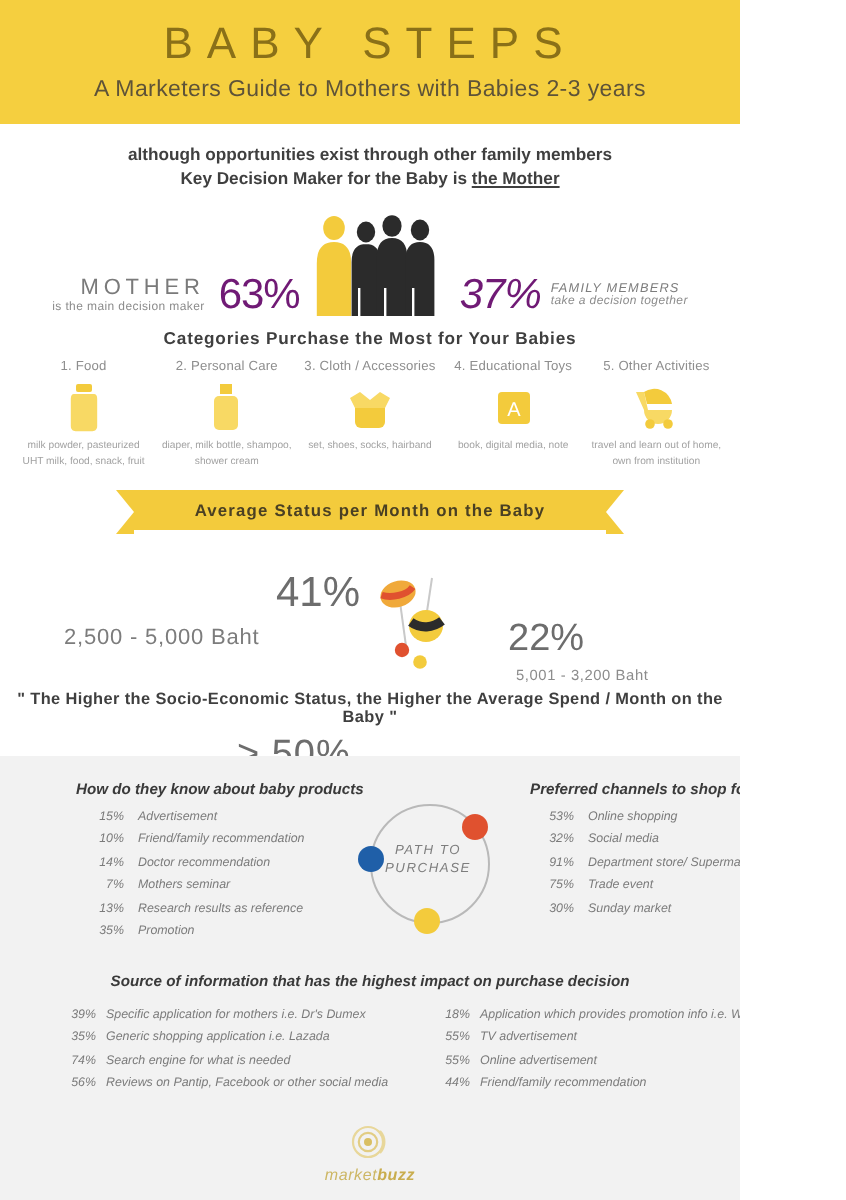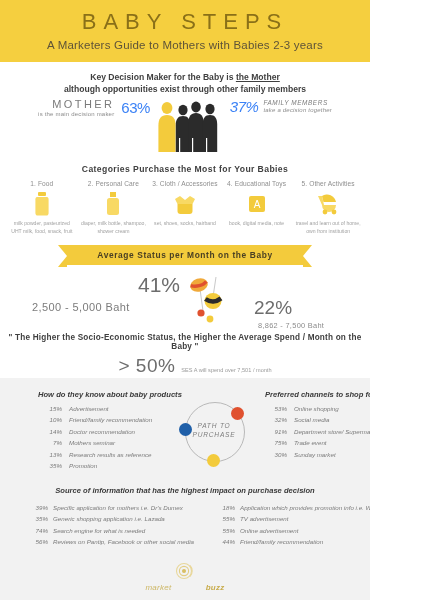--- a/index.html
+++ b/index.html
@@ -26,29 +26,29 @@
 
   
   .band{position:relative;}
 
   .kd-wrap{padding-top:9px;text-align:center;}
   .kd-line{font-size:8.6px;font-weight:bold;color:#3f3f3f;line-height:1.45;}
   .kd-line u{text-decoration:underline;}
 
   .figures{
     position:relative;height:62px;margin-top:2px;
-    display:flex;align-items:flex-start;justify-content:center;
+    display:flex;align-items:flex-end;justify-content:center;
   }
   .fig-left{display:flex;align-items:center;gap:7px;}
   .fig-right{display:flex;align-items:center;gap:5px;font-style:italic;}
   .lbl-stack{text-align:right;line-height:1.15;}
   .lbl-big{font-size:11px;letter-spacing:2.4px;color:#7a7a7a;}
   .lbl-small{font-size:6px;color:#8c8c8c;letter-spacing:.2px;}
   .lbl-stack.left-al{text-align:left;}
-  .pct{font-size:15px;color:#3b82f6;font-weight:300;letter-spacing:-.5px;}
+  .pct{font-size:21px;color:#701a75;font-weight:300;letter-spacing:-.5px;}
   .people{width:72px;height:56px;position:relative;margin:0 4px;}
 
   
   .sec-title{
     text-align:center;font-size:8.6px;font-weight:bold;color:#3f3f3f;
     letter-spacing:.4px;margin-top:4px;
   }
   .cats{display:flex;margin-top:6px;padding:0 6px;}
   .cat{flex:1;text-align:center;}
   .cat-name{font-size:6.6px;color:#8e8e8e;letter-spacing:.1px;}
@@ -61,21 +61,21 @@
     background:#f3cb3c;color:#4a4023;font-size:8.4px;font-weight:bold;
     letter-spacing:.6px;padding:5px 30px;position:relative;
   }
   .ribbon:before,.ribbon:after{
     content:"";position:absolute;top:0;width:0;height:0;
     border-top:11px solid #f3cb3c;border-bottom:11px solid #f3cb3c;
   }
   .ribbon:before{left:-9px;border-left:9px solid transparent;}
   .ribbon:after{right:-9px;border-right:9px solid transparent;}
 
-  .spend{position:relative;height:62px;margin-top:4px;padding-left:20px;}
+  .spend{position:relative;height:62px;margin-top:16px;padding-left:20px;}
   .spend-41{position:absolute;left:138px;top:4px;font-size:21px;color:#6d6d6d;font-weight:300;}
   .spend-41-lbl{position:absolute;left:32px;top:32px;font-size:11px;color:#7c7c7c;letter-spacing:.4px;text-align:center;}
   .spend-22{position:absolute;left:254px;top:28px;font-size:19px;color:#6d6d6d;font-weight:300;}
   .spend-22-lbl{position:absolute;left:258px;top:52px;font-size:7.4px;color:#8c8c8c;letter-spacing:.3px;}
   .rattle{position:absolute;}
 
   
   .ses-quote{
     text-align:center;font-size:8.2px;font-weight:bold;color:#3f3f3f;
     margin-top:2px;letter-spacing:.2px;
@@ -117,38 +117,38 @@
     font-size:7.6px;font-weight:bold;color:#3a3a3a;
   }
   .src-left{position:absolute;left:28px;top:124px;width:180px;}
   .src-right{position:absolute;left:215px;top:124px;width:195px;}
   .src-left .stat .p,.src-right .stat .p{width:20px;padding-right:5px;}
 
   
   .footer{position:absolute;left:0;right:0;bottom:8px;text-align:center;}
   .logo-mark{margin:0 auto 2px;width:20px;height:20px;position:relative;}
   .logo-text{font-size:8px;color:#cdb765;letter-spacing:.3px;}
-  .logo-text b{color:#c9ad4e;font-weight:bold;padding-left:34px;}
+  .logo-text b{color:#c9ad4e;font-weight:bold;}
 </style>
 </head>
 <body>
 
 <div class="page">
 
   <div class="header">
     <div class="header-title">BABY STEPS</div>
     <div class="header-sub">A Marketers Guide to Mothers with Babies 2-3 years</div>
   </div>
 
   <div class="band">
     <div class="kd-wrap">
+      <div class="kd-line">although opportunities exist through other family members</div>
       <div class="kd-line">
         <span>Key Decision Maker for the Baby is </span><u>the Mother</u>
       </div>
-      <div class="kd-line">although opportunities exist through other family members</div>
     </div>
 
     <div class="figures">
       <div class="fig-left">
         <div class="lbl-stack">
           <div class="lbl-big">MOTHER</div>
           <div class="lbl-small">is the main decision maker</div>
         </div>
         <div class="pct">63%</div>
       </div>
@@ -257,21 +257,21 @@
           <path d="M5 12c4 3 12 4 16 1" stroke="#e0512f" stroke-width="3.4" fill="none" transform="rotate(-18 13 14)"></path>
           <circle cx="15" cy="42" r="3.6" fill="#e0512f"></circle>
           <ellipse cx="27" cy="30" rx="8.5" ry="8" fill="#f3cb3c"></ellipse>
           <path d="M19.4 28c5 3.6 11 3 15.6-.6" stroke="#2b2b2b" stroke-width="4.6" fill="none"></path>
           <circle cx="24" cy="48" r="3.4" fill="#f3cb3c"></circle>
         </svg>
       </div>
       <div class="spend-41">41%</div>
       <div class="spend-41-lbl">2,500 - 5,000 Baht</div>
       <div class="spend-22">22%</div>
-      <div class="spend-22-lbl">8,862 - 7,500 Baht</div>
+      <div class="spend-22-lbl">5,001 - 3,200 Baht</div>
     </div>
   </div>
 
   <div class="band">
     <div class="ses-quote">" The Higher the Socio-Economic Status, the Higher the Average Spend / Month on the Baby "</div>
     <div class="ses-row">
       <div class="ses-main">
         <div class="ses-50">&gt; 50%</div>
         <div class="ses-note">SES A will spend over 7,501 / month</div>
       </div>

